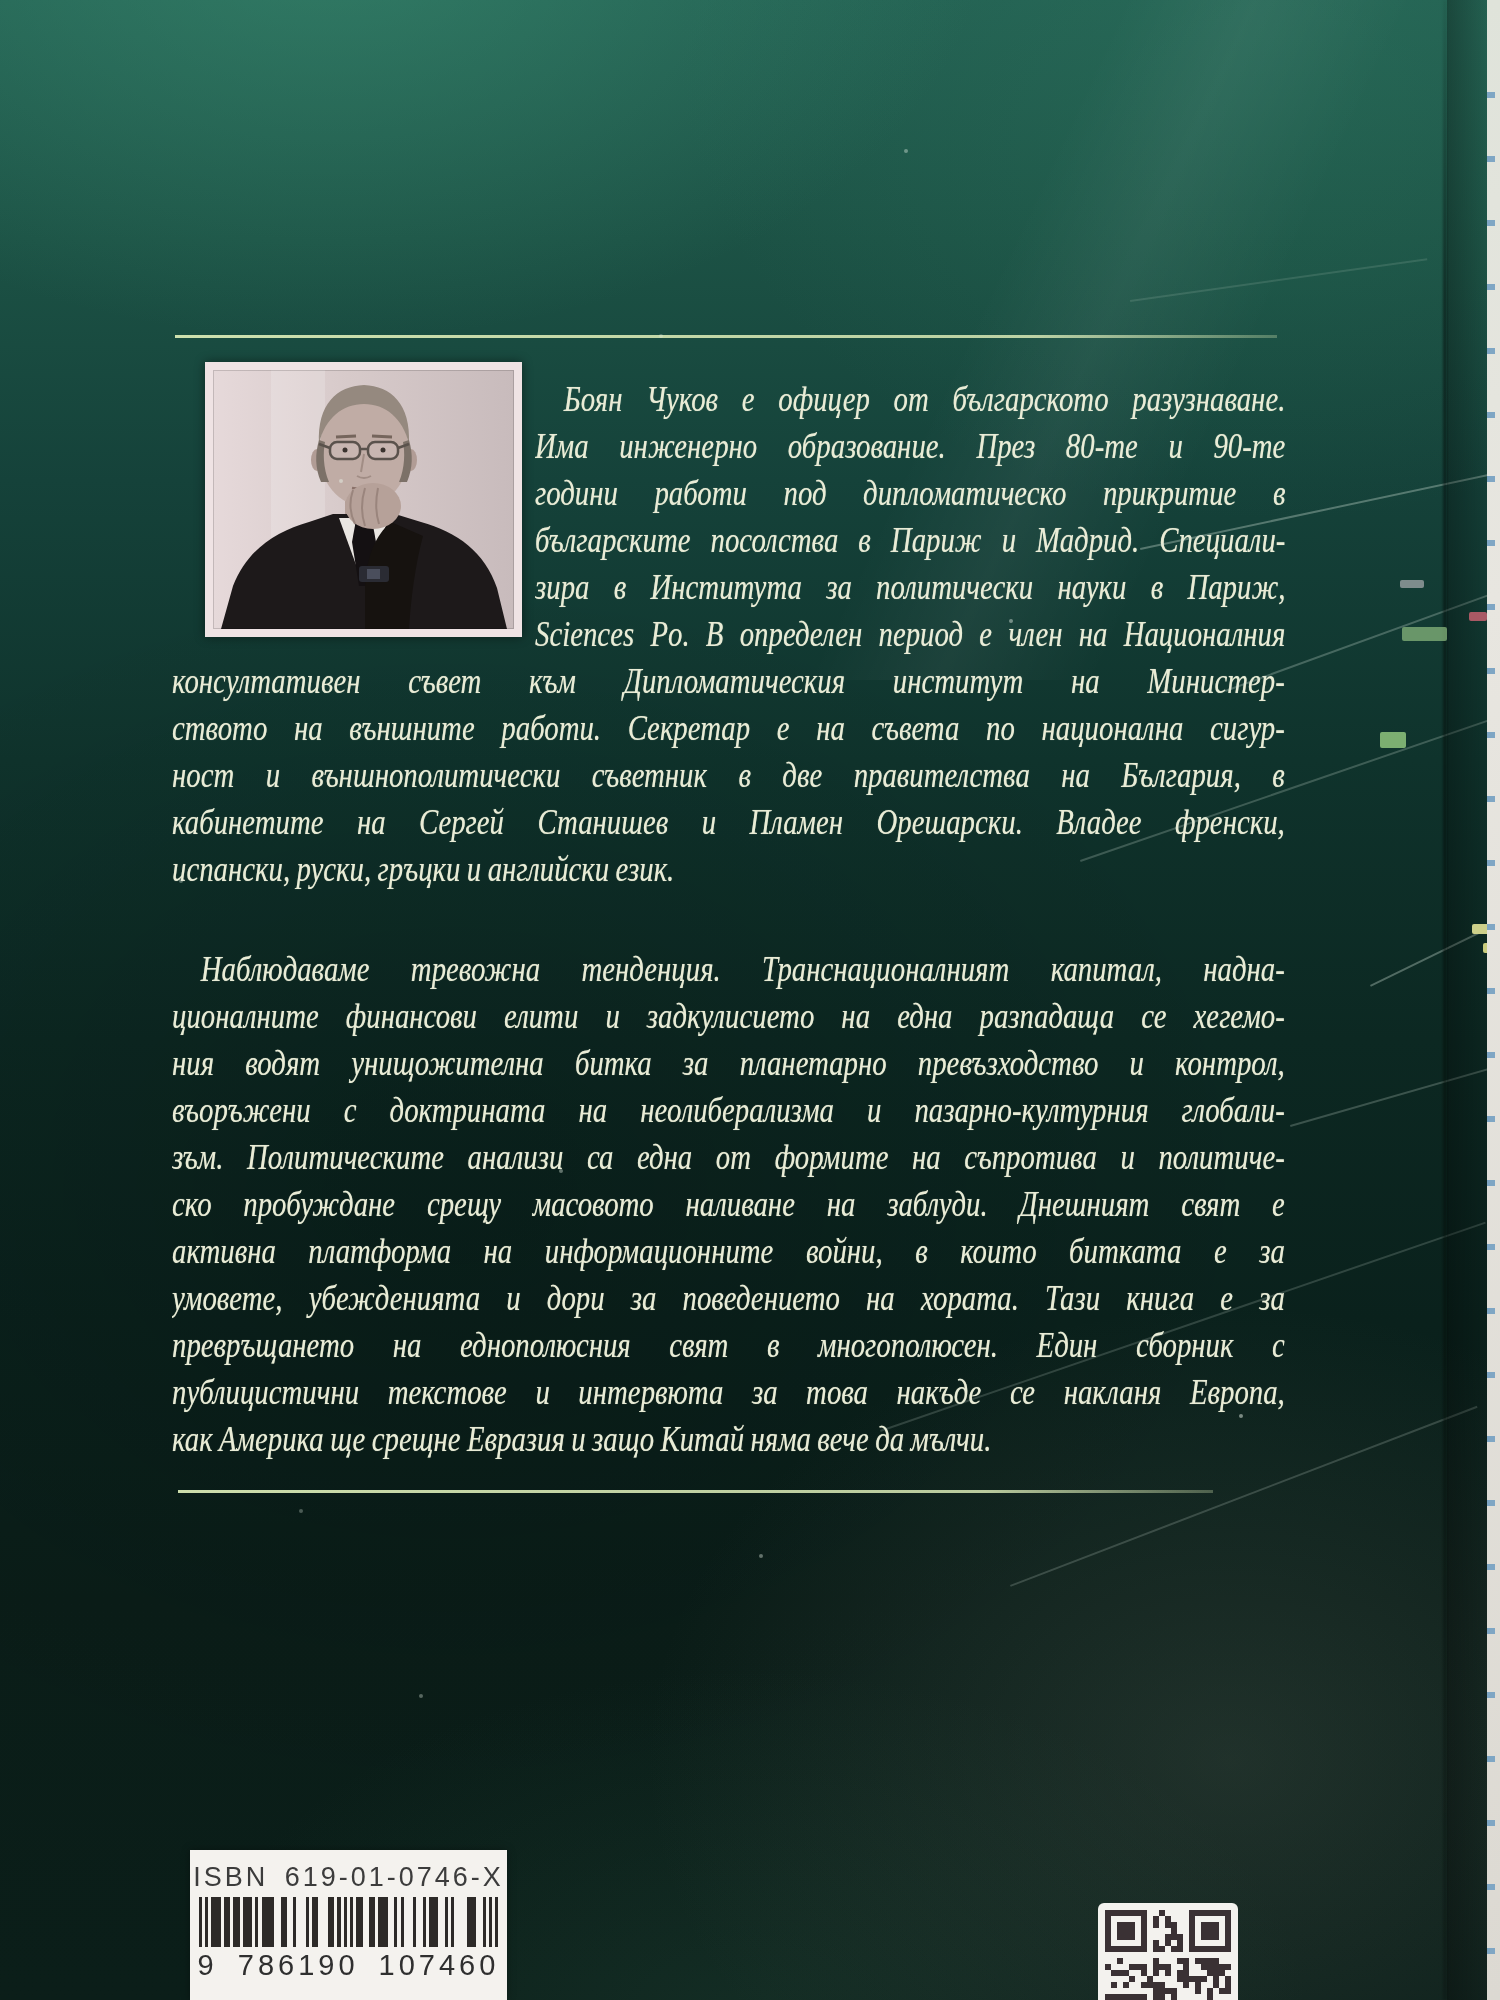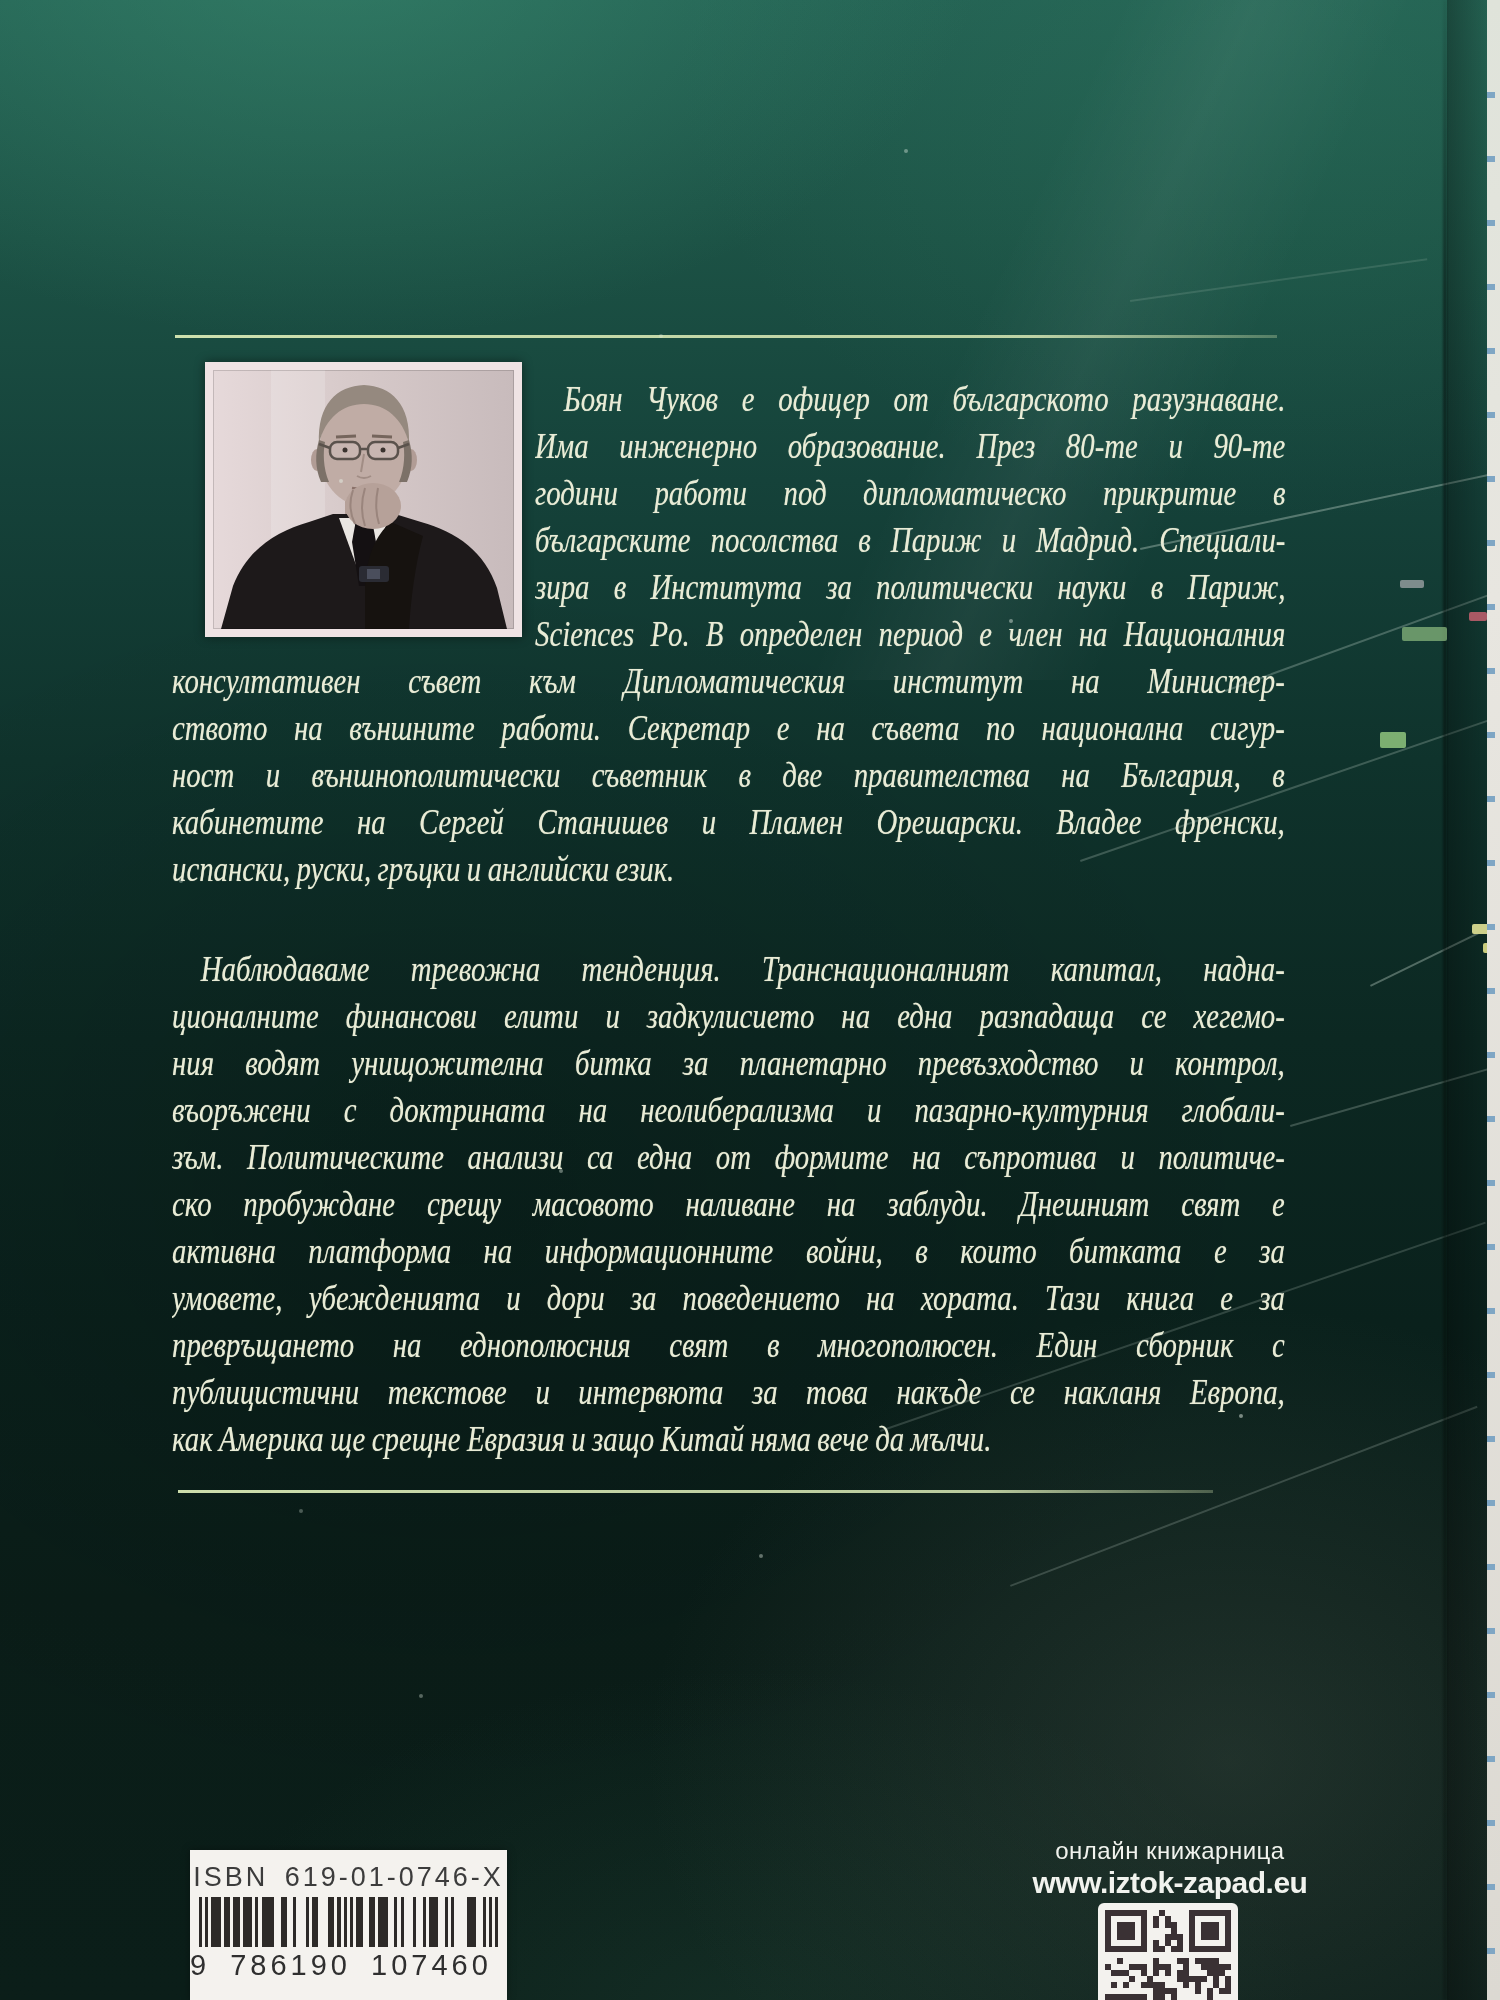--- a/index.html
+++ b/index.html
@@ -39,21 +39,21 @@
     box-shadow:0 0 10px rgba(0,0,0,0.45);}
   #photo svg{display:block;}
   
   #isbn{position:absolute;left:190px;top:1850px;width:317px;height:150px;
     background:#f4f2ee;box-shadow:0 0 8px rgba(0,0,0,0.35);}
   .isbn-text{font-family:"Liberation Sans",sans-serif;font-size:27px;color:#3c3c3c;
     letter-spacing:3px;word-spacing:6px;text-align:center;margin-top:12px;white-space:nowrap;}
   #barcode{height:50px;width:300px;margin:4px auto 0;font-size:0;white-space:nowrap;}
   #barcode .bar{display:inline-block;height:50px;vertical-align:top;}
   .isbn-num{font-family:"Liberation Sans",sans-serif;font-size:29px;color:#2f2f2f;
-    letter-spacing:4px;word-spacing:8px;margin-top:2px;white-space:nowrap;}
+    letter-spacing:4px;word-spacing:8px;text-align:center;margin-top:2px;white-space:nowrap;}
   
   #shop{position:absolute;left:1020px;top:1838px;width:300px;text-align:center;color:#f1f3ee;}
   .shop-tagline{font-size:24px;line-height:26px;letter-spacing:0.5px;}
   .shop-site{font-size:30px;line-height:34px;font-weight:bold;letter-spacing:-0.5px;margin-top:2px;}
   #qr{position:absolute;left:1098px;top:1903px;width:140px;height:140px;
     background:#f3f2ee;border-radius:6px;padding:7px;box-sizing:border-box;}
   
   .scratch{position:absolute;height:2px;transform-origin:0 0;background:rgba(210,225,215,0.35);}
   #s1{left:1140px;top:548px;width:380px;transform:rotate(-12deg);}
   #s2{left:1225px;top:690px;width:300px;transform:rotate(-20deg);opacity:.8;}
@@ -178,24 +178,20 @@
     </div>
 
   <div class="rule" id="rule-bottom"></div>
 
   <div id="isbn">
     <div class="isbn-text">ISBN 619-01-0746-X</div>
     <div id="barcode"><span class="bar" style="width:3.16px;background:#2d2a28"></span><span class="bar" style="width:3.16px;background:transparent"></span><span class="bar" style="width:3.16px;background:#2d2a28"></span><span class="bar" style="width:3.16px;background:transparent"></span><span class="bar" style="width:9.47px;background:#2d2a28"></span><span class="bar" style="width:3.16px;background:transparent"></span><span class="bar" style="width:6.32px;background:#2d2a28"></span><span class="bar" style="width:3.16px;background:transparent"></span><span class="bar" style="width:6.32px;background:#2d2a28"></span><span class="bar" style="width:3.16px;background:transparent"></span><span class="bar" style="width:9.47px;background:#2d2a28"></span><span class="bar" style="width:3.16px;background:transparent"></span><span class="bar" style="width:3.16px;background:#2d2a28"></span><span class="bar" style="width:3.16px;background:transparent"></span><span class="bar" style="width:12.63px;background:#2d2a28"></span><span class="bar" style="width:6.32px;background:transparent"></span><span class="bar" style="width:6.32px;background:#2d2a28"></span><span class="bar" style="width:6.32px;background:transparent"></span><span class="bar" style="width:3.16px;background:#2d2a28"></span><span class="bar" style="width:9.47px;background:transparent"></span><span class="bar" style="width:3.16px;background:#2d2a28"></span><span class="bar" style="width:3.16px;background:transparent"></span><span class="bar" style="width:6.32px;background:#2d2a28"></span><span class="bar" style="width:9.47px;background:transparent"></span><span class="bar" style="width:6.32px;background:#2d2a28"></span><span class="bar" style="width:3.16px;background:transparent"></span><span class="bar" style="width:3.16px;background:#2d2a28"></span><span class="bar" style="width:3.16px;background:transparent"></span><span class="bar" style="width:3.16px;background:#2d2a28"></span><span class="bar" style="width:3.16px;background:transparent"></span><span class="bar" style="width:3.16px;background:#2d2a28"></span><span class="bar" style="width:3.16px;background:transparent"></span><span class="bar" style="width:6.32px;background:#2d2a28"></span><span class="bar" style="width:6.32px;background:transparent"></span><span class="bar" style="width:6.32px;background:#2d2a28"></span><span class="bar" style="width:3.16px;background:transparent"></span><span class="bar" style="width:9.47px;background:#2d2a28"></span><span class="bar" style="width:6.32px;background:transparent"></span><span class="bar" style="width:3.16px;background:#2d2a28"></span><span class="bar" style="width:3.16px;background:transparent"></span><span class="bar" style="width:3.16px;background:#2d2a28"></span><span class="bar" style="width:9.47px;background:transparent"></span><span class="bar" style="width:3.16px;background:#2d2a28"></span><span class="bar" style="width:6.32px;background:transparent"></span><span class="bar" style="width:3.16px;background:#2d2a28"></span><span class="bar" style="width:3.16px;background:transparent"></span><span class="bar" style="width:9.47px;background:#2d2a28"></span><span class="bar" style="width:6.32px;background:transparent"></span><span class="bar" style="width:3.16px;background:#2d2a28"></span><span class="bar" style="width:3.16px;background:transparent"></span><span class="bar" style="width:3.16px;background:#2d2a28"></span><span class="bar" style="width:12.63px;background:transparent"></span><span class="bar" style="width:9.47px;background:#2d2a28"></span><span class="bar" style="width:6.32px;background:transparent"></span><span class="bar" style="width:3.16px;background:#2d2a28"></span><span class="bar" style="width:3.16px;background:transparent"></span><span class="bar" style="width:3.16px;background:#2d2a28"></span><span class="bar" style="width:3.16px;background:transparent"></span><span class="bar" style="width:3.16px;background:#2d2a28"></span></div>
     <div class="isbn-num">9 786190 107460</div>
   </div>
 
-  <div id="shop">
-    <div class="shop-tagline">онлайн книжарница</div>
-    <div class="shop-site">www.iztok-zapad.eu</div>
-  </div>
   <div id="qr"><svg width="126" height="126" viewBox="0 0 126 126">
         <rect x="54" y="0" width="6" height="6" fill="#3a3134"></rect>
         <rect x="48" y="6" width="6" height="6" fill="#3a3134"></rect>
         <rect x="60" y="6" width="6" height="6" fill="#3a3134"></rect>
         <rect x="48" y="12" width="6" height="6" fill="#3a3134"></rect>
         <rect x="60" y="12" width="6" height="6" fill="#3a3134"></rect>
         <rect x="66" y="12" width="6" height="6" fill="#3a3134"></rect>
         <rect x="66" y="18" width="6" height="6" fill="#3a3134"></rect>
         <rect x="60" y="24" width="6" height="6" fill="#3a3134"></rect>
         <rect x="66" y="24" width="6" height="6" fill="#3a3134"></rect>

